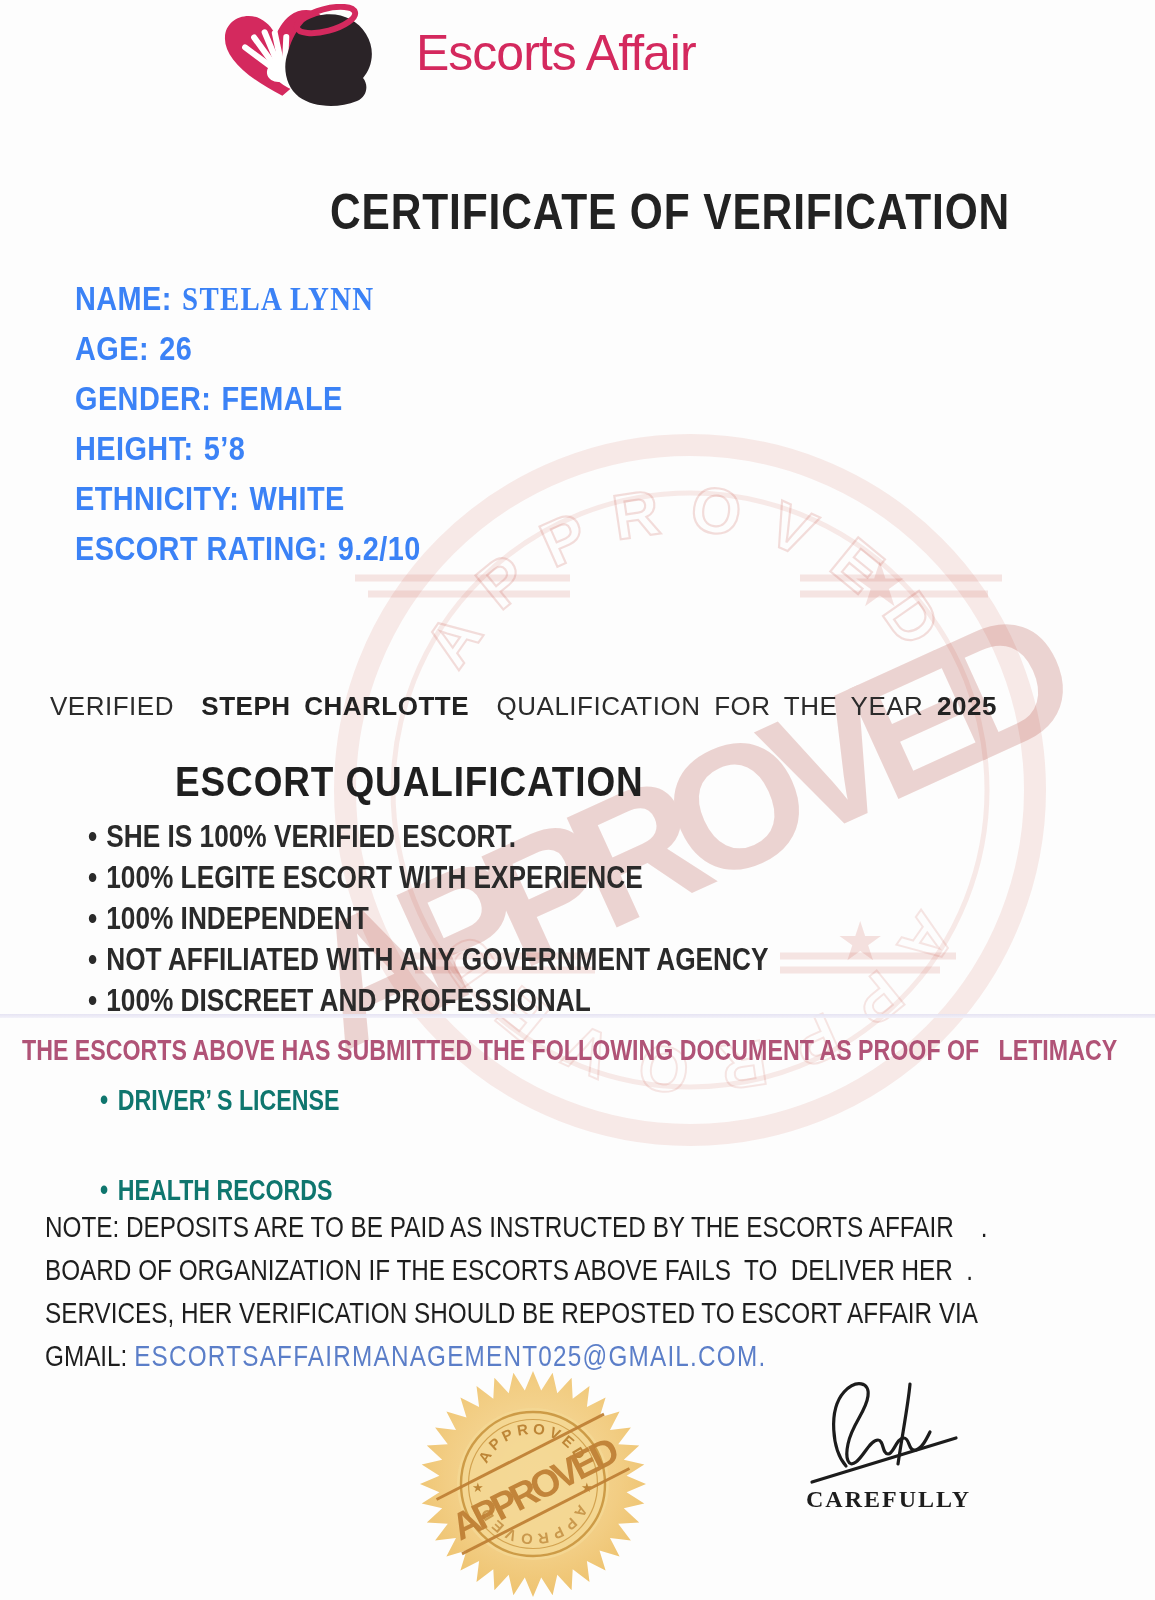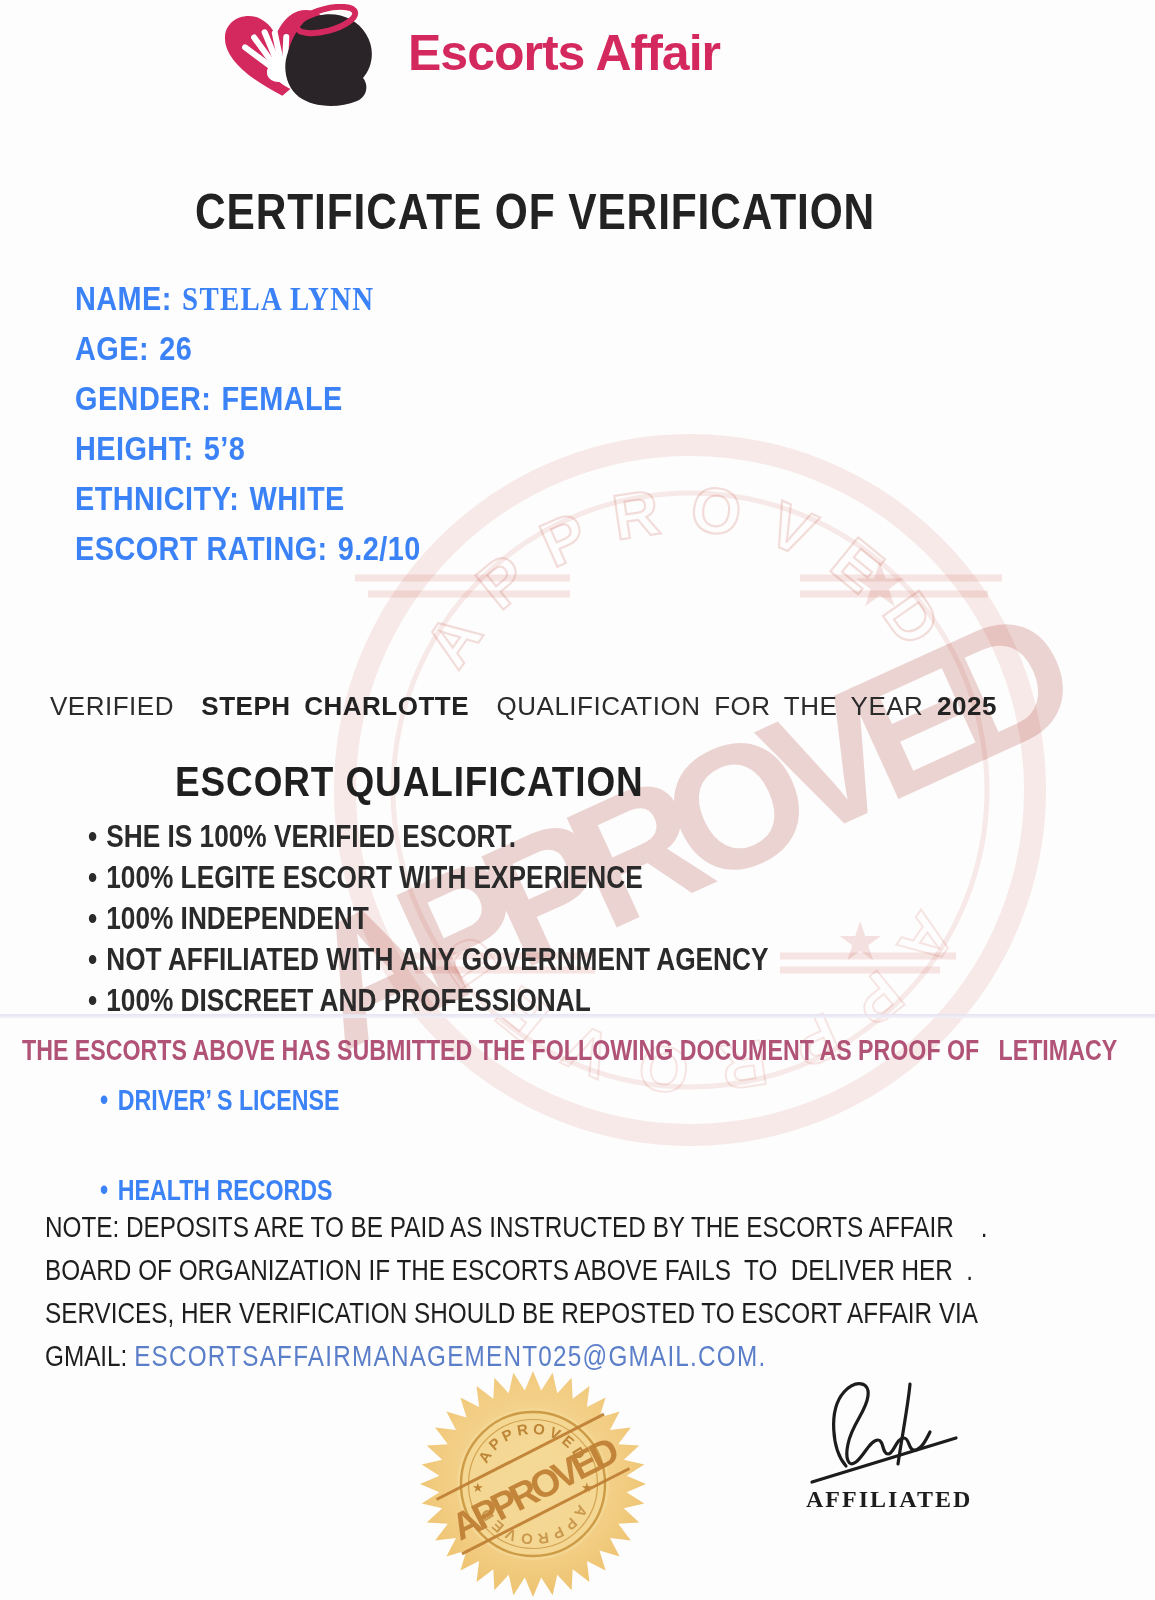--- a/index.html
+++ b/index.html
@@ -12,24 +12,24 @@
   .pre { white-space:pre; }
   
   .sx80,.sx81,.sx82,.sx85,.sx88 { display:inline-block; transform-origin:0 50%; }
   .sx80 { transform:scaleX(0.80); }
   .sx81 { transform:scaleX(0.81); }
   .sx82 { transform:scaleX(0.82); }
   .sx88 { transform:scaleX(0.88); }
 
   
   .logo-wrap { left:216px; top:4px; display:flex; align-items:center; }
-  .brand-name { font-size:50px; font-weight:bold; color:#d4295e; letter-spacing:-1px; margin-left:14px; padding-bottom:6px; }
-
-  
-  .title-wrap { left:0; top:183px; width:1070px; text-align:center; }
+  .brand-name { font-size:50px; font-weight:normal; color:#d4295e; letter-spacing:-1px; margin-left:22px; padding-bottom:6px; }
+
+  
+  .title-wrap { left:0; top:183px; width:1070px; text-align:right; }
   .title-wrap span { display:inline-block; transform:scaleX(0.85); font-size:50px; font-weight:bold; letter-spacing:1px; color:#222; }
 
   
   .field-row { left:75px; height:44px; font-size:34px; font-weight:bold; color:#3b82f6; letter-spacing:0.5px; }
   .field-row .inner { display:inline-block; transform:scaleX(0.85); transform-origin:0 50%; white-space:pre; }
   .field-value { margin-left:12px; }
   .serif-name { font-family:"Liberation Serif", serif; letter-spacing:1.5px; }
 
   
   .watermark { left:240px; top:368px; pointer-events:none; }
@@ -41,21 +41,21 @@
   
   .qual-heading { left:175px; top:758px; }
   .qual-heading span { font-size:42px; font-weight:bold; letter-spacing:1px; color:#1f1f1f; }
   .qual-item { left:88px; font-size:32px; font-weight:bold; color:#2a2a2a; }
   .qual-item .txt::before { content:"•"; display:inline-block; margin-right:11px; }
 
   
   .divider { left:0; top:1014px; width:1155px; height:4px;
              background:linear-gradient(to bottom,#e3e1f2,#f2f1f9); opacity:0.9; }
   .proof-intro { left:22px; top:1034px; font-size:29px; font-weight:bold; color:#b05377; }
-  .doc-item { left:100px; font-size:29px; font-weight:bold; color:#3b82f6; }
+  .doc-item { left:100px; font-size:29px; font-weight:bold; color:#0f766e; }
   .doc-item .txt::before { content:"•"; display:inline-block; margin-right:12px; }
 
   
   .note-line { left:45px; font-size:30px; color:#1e1e1e; }
   .email-link { color:#5b7ec8; text-decoration:none; letter-spacing:1.5px; }
 
   
   .seal { left:408px; top:1362px; }
   .sig { left:798px; top:1366px; }
   .mgmt-label { left:806px; top:1486px; font-family:"Liberation Serif", serif; font-size:24px; font-weight:bold; letter-spacing:2px; color:#1d1d1d; }
@@ -207,15 +207,15 @@
     </g>
   </svg>
 
   <svg class="abs sig" width="210" height="130" viewBox="0 0 210 130" aria-hidden="true">
     <g fill="none" stroke="#1c1c1c" stroke-width="3.2" stroke-linecap="round" stroke-linejoin="round">
       <path d="M 48 100 C 34 84 30 44 46 26 C 58 13 72 16 70 30 C 68 46 54 58 50 78 C 47 92 50 102 58 96 C 66 90 72 74 80 74 C 86 74 84 88 90 88 C 96 88 98 72 106 72 C 112 72 110 86 118 84 C 124 82 128 74 132 66"></path>
       <path d="M 112 18 C 110 40 104 70 100 98"></path>
       <path d="M 14 116 L 158 72"></path>
     </g>
   </svg>
-  <div class="abs mgmt-label">AFFILIATED</div>
+  <div class="abs mgmt-label">CAREFULLY</div>
 
 </div>
 
 </body></html>

